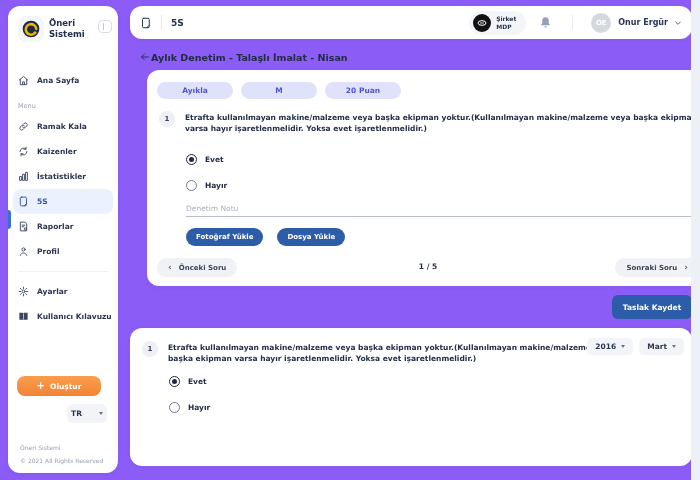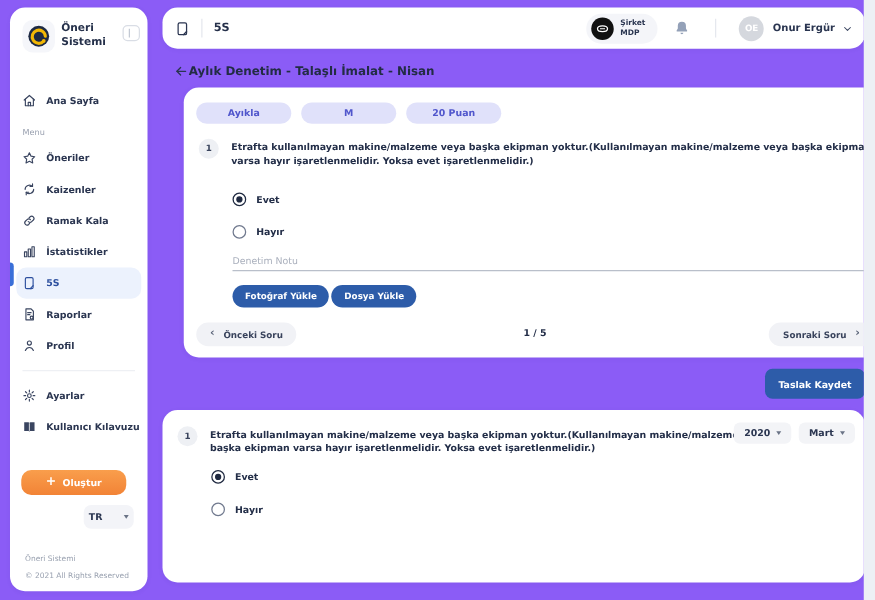--- a/index.html
+++ b/index.html
@@ -65,21 +65,21 @@
   .q-num { width:16px; height:16px; border-radius:50%; background:#eef0f4; color:#39435c; font-size:7px; font-weight:bold;
     display:flex; align-items:center; justify-content:center; flex-shrink:0; }
   .q-text { font-size:7.5px; font-weight:bold; color:#232e48; line-height:1.45; padding-top:2px; }
   .radio-row { position:absolute; left:39px; display:flex; align-items:center; gap:8px; font-size:7.5px; font-weight:bold; color:#232e48; cursor:pointer; }
   .radio-circle { width:11px; height:11px; border-radius:50%; border:1px solid #70798e; position:relative; background:#fff; }
   .radio-row.checked .radio-circle { border-color:#1f2940; }
   .radio-row.checked .radio-circle::after { content:""; position:absolute; left:2px; top:2px; width:5px; height:5px; border-radius:50%; background:#1f2940; }
   .line-input { position:absolute; height:16px; border:none; outline:none; background:transparent;
     border-bottom:1px solid #b9bfca; font-size:7.5px; color:#232e48; font-family:"DejaVu Sans", sans-serif; }
   .line-input::placeholder { color:#a9afbc; }
-  .upload-row { position:absolute; left:39px; top:158px; display:flex; gap:2px; }
+  .upload-row { position:absolute; left:39px; top:158px; display:flex; gap:14px; }
   .upload-btn { background:#2d5ca9; color:#fff; border:none; font-size:7px; font-weight:bold; font-family:"DejaVu Sans", sans-serif;
     padding:5px 10px; border-radius:11px; cursor:pointer; }
   .pager { position:absolute; left:10px; right:10px; top:188px; height:19px; }
   .pager-btn { position:absolute; top:0; height:19px; background:#f1f2f6; border-radius:12px; padding:0 11px;
     display:flex; align-items:center; gap:7px; font-size:7px; font-weight:bold; color:#39435c; cursor:pointer; }
   .pager-btn.prev { left:0; } .pager-btn.next { right:0; }
   .pager-chev { font-size:9px; color:#5a6378; line-height:1; }
   .pager-counter { position:absolute; left:50%; top:4px; transform:translateX(-50%); font-size:7.5px; font-weight:bold; color:#232e48; }
 
   
@@ -124,45 +124,37 @@
             <path d="M10 21v-6h4v6"></path>
           </svg>
         </span>
       <span>Ana Sayfa</span>
     </div>
 
     <div class="menu-label">Menu</div>
 
     <div class="side-item">
       <span class="icn">
-          <svg width="11" height="11" viewBox="0 0 24 24" fill="none" stroke="currentColor" stroke-width="2" stroke-linejoin="round">
-            <path d="M12 2.8l2.9 5.8 6.4.9-4.6 4.5 1.1 6.4L12 17.4l-5.8 3 1.1-6.4L2.7 9.5l6.4-.9z"></path>
-          </svg>
-        </span>
-      <span>Öneriler</span>
+          <svg width="11" height="11" viewBox="0 0 24 24" fill="none" stroke="currentColor" stroke-width="2" stroke-linecap="round" stroke-linejoin="round">
+            <path d="M10 13.5a4 4 0 0 0 6 .4l3-3a4 4 0 0 0-5.7-5.6l-1.7 1.7"></path>
+            <path d="M14 10.5a4 4 0 0 0-6-.4l-3 3a4 4 0 0 0 5.7 5.6l1.7-1.7"></path>
+          </svg>
+        </span>
+      <span>Ramak Kala</span>
     </div>
     <div class="side-item">
       <span class="icn">
           <svg width="11" height="11" viewBox="0 0 24 24" fill="none" stroke="currentColor" stroke-width="2" stroke-linecap="round" stroke-linejoin="round">
             <path d="M4.5 12a7.5 7.5 0 0 1 13-5"></path>
             <path d="M19.5 12a7.5 7.5 0 0 1-13 5"></path>
             <polyline points="17.5 2.5 17.5 7 13 7"></polyline>
             <polyline points="6.5 21.5 6.5 17 11 17"></polyline>
           </svg>
         </span>
       <span>Kaizenler</span>
-    </div>
-    <div class="side-item">
-      <span class="icn">
-          <svg width="11" height="11" viewBox="0 0 24 24" fill="none" stroke="currentColor" stroke-width="2" stroke-linecap="round" stroke-linejoin="round">
-            <path d="M10 13.5a4 4 0 0 0 6 .4l3-3a4 4 0 0 0-5.7-5.6l-1.7 1.7"></path>
-            <path d="M14 10.5a4 4 0 0 0-6-.4l-3 3a4 4 0 0 0 5.7 5.6l1.7-1.7"></path>
-          </svg>
-        </span>
-      <span>Ramak Kala</span>
     </div>
     <div class="side-item">
       <span class="icn">
           <svg width="11" height="11" viewBox="0 0 24 24" fill="none" stroke="currentColor" stroke-width="2" stroke-linejoin="round">
             <rect x="3.5" y="12" width="4" height="8.5"></rect>
             <rect x="10" y="7" width="4" height="13.5"></rect>
             <rect x="16.5" y="3" width="4" height="17.5"></rect>
           </svg>
         </span>
       <span>İstatistikler</span>
@@ -329,21 +321,21 @@
   <button class="draft-btn">Taslak Kaydet</button>
 
   <div class="card card2">
     <div class="q-row2">
       <span class="q-num">1</span>
       <span class="q-text">Etrafta kullanılmayan makine/malzeme veya başka ekipman yoktur.(Kullanılmayan makine/malzeme veya başka ekipman varsa hayır işaretlenmelidir. Yoksa evet işaretlenmelidir.)</span>
     </div>
 
     <div class="date-selects">
       <div class="select-pill">
-        <span>2020</span>
+        <span>2016</span>
         <span class="caret-down"></span>
       </div>
       <div class="select-pill">
         <span>Mart</span>
         <span class="caret-down"></span>
       </div>
     </div>
 
     <div class="radio-row checked" style="top:48px">
       <span class="radio-circle"></span>

